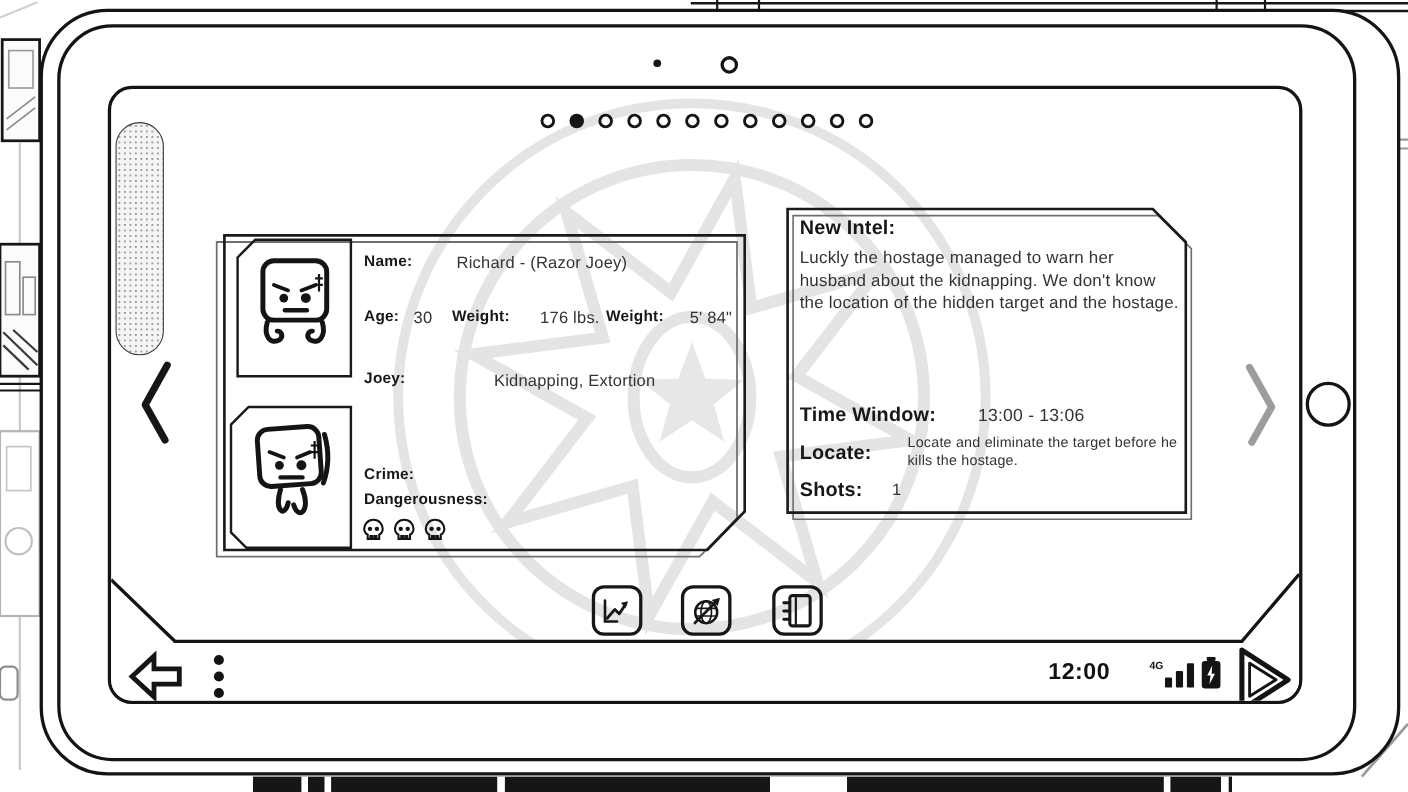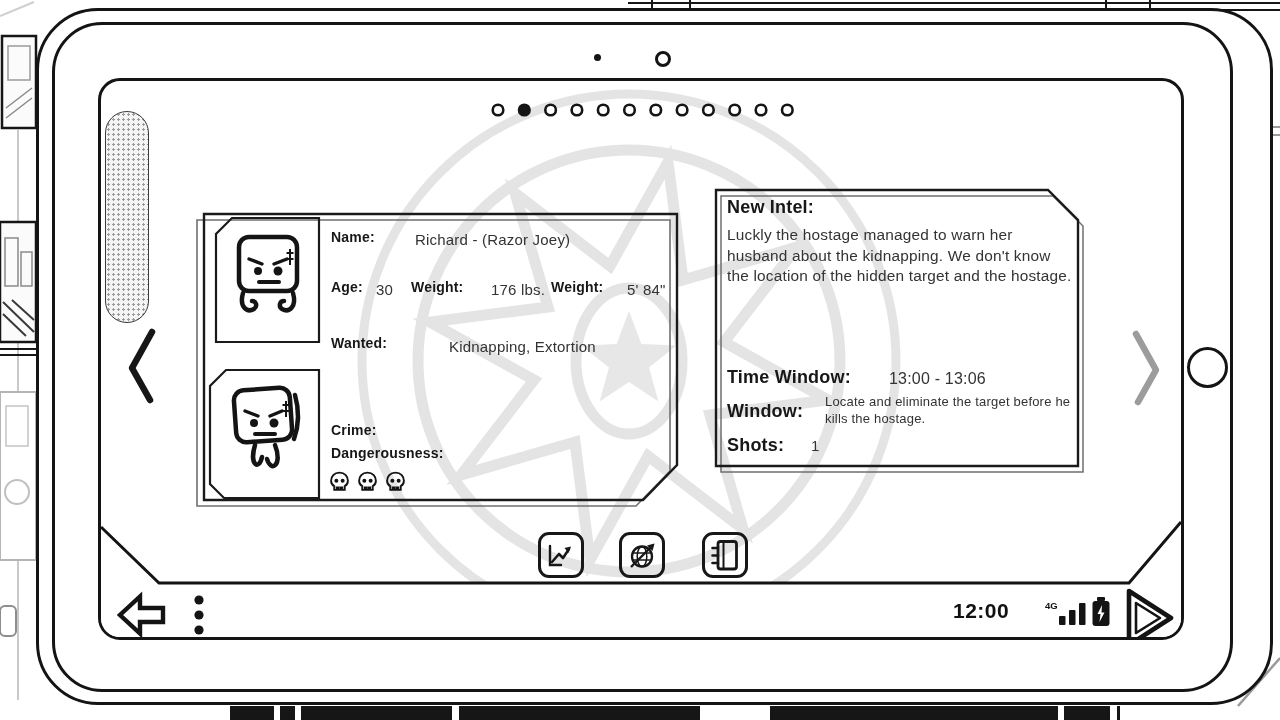--- a/index.html
+++ b/index.html
@@ -141,21 +141,21 @@
         </g>
       </svg>
       <span class="lbl" style="left:128px;top:16px;">Name:</span>
       <span class="val" style="left:212px;top:18px;">Richard - (Razor Joey)</span>
       <span class="lbl" style="left:128px;top:66px;">Age:</span>
       <span class="val" style="left:173px;top:68px;">30</span>
       <span class="lbl" style="left:208px;top:66px;">Weight:</span>
       <span class="val" style="left:288px;top:68px;">176 lbs.</span>
       <span class="lbl" style="left:348px;top:66px;">Weight:</span>
       <span class="val" style="left:424px;top:68px;">5' 84"</span>
-      <span class="lbl" style="left:128px;top:122px;">Wanted:</span>
+      <span class="lbl" style="left:128px;top:122px;">Joey:</span>
       <span class="val" style="left:246px;top:125px;">Kidnapping, Extortion</span>
       <span class="lbl" style="left:128px;top:161px;margin-top:48px;">Crime:</span>
       <span class="lbl" style="left:128px;top:232px;">Dangerousness:</span>
       <div class="skulls" id="skulls" style="left:126px;top:258px;">
   <svg width="21" height="21" viewBox="0 0 20 20">
     <path d="M10,1.5 C4.8,1.5 2,5.5 2,9.3 C2,11.8 3.4,13.6 5,14.4 L5,18 H7.4 L7.4,15.6 H9 L9,18 H11 L11,15.6 H12.6 L12.6,18 H15 L15,14.4 C16.6,13.6 18,11.8 18,9.3 C18,5.5 15.2,1.5 10,1.5 Z" fill="none" stroke="#141414" stroke-width="1.8"></path>
     <circle cx="7" cy="9.3" r="1.9" fill="#141414"></circle>
     <circle cx="13" cy="9.3" r="1.9" fill="#141414"></circle>
   </svg>
 
@@ -175,21 +175,21 @@
 
     <div class="card" style="left:614px;top:108px;width:364px;height:196px;padding-left:19px;">
       <svg style="position:absolute;left:-2px;top:-2px;" width="376" height="292" viewBox="-2 -2 376 292">
         <path d="M1,1 H333 L363,31 V277 H1 Z" transform="translate(5,6)" fill="none" stroke="#6f6f6f" stroke-width="1.5"></path>
         <path d="M1,1 H333 L363,31 V277 H1 Z" fill="none" stroke="#1a1a1a" stroke-width="2.4"></path>
       </svg>
       <span class="lbl lbl-lg" style="left:12px;top:8px;">New Intel:</span>
       <span class="val val-wrap" style="left:12px;top:36px;width:348px;font-size:15.4px;line-height:20.5px;">Luckly the hostage managed to warn her husband about the kidnapping. We don't know the location of the hidden target and the hostage.</span>
       <span class="lbl lbl-lg" style="left:12px;top:178px;">Time Window:</span>
       <span class="val" style="left:174px;top:181px;font-size:16px;text-align:right;">13:00 - 13:06</span>
-      <span class="lbl lbl-lg" style="left:12px;top:212px;">Window:</span>
+      <span class="lbl lbl-lg" style="left:12px;top:212px;">Locate:</span>
       <span class="val val-wrap" style="left:110px;top:205px;width:264px;font-size:13px;line-height:16.5px;">Locate and eliminate the target before he kills the hostage.</span>
       <span class="lbl lbl-lg" style="left:12px;top:246px;text-align:right;">Shots:</span>
       <span class="val" style="left:96px;top:248px;">1</span>
     </div>
 
     <div class="toolbar-btn" style="left:437px;top:451px;">
       <svg width="40" height="40" viewBox="3 3 40 40">
         <path d="M12,14 V33 H23" fill="none" stroke="#171717" stroke-width="2.4" stroke-linecap="round"></path>
         <path d="M14,30 L21,22 L25,26 L31,17" fill="none" stroke="#171717" stroke-width="2.6" stroke-linecap="round" stroke-linejoin="round"></path>
         <polygon points="33,14.5 26.5,16 30.5,21" fill="#171717"></polygon>

